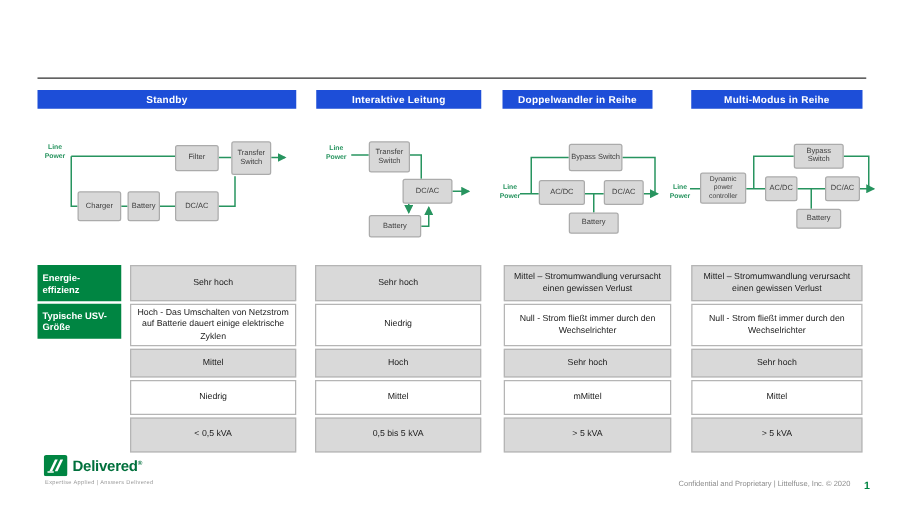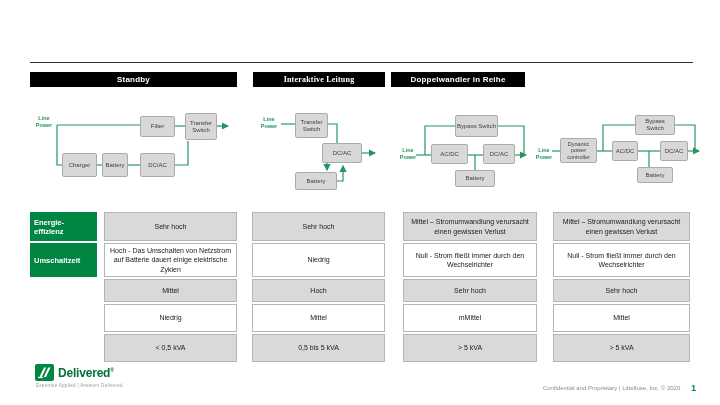--- a/index.html
+++ b/index.html
@@ -1,19 +1,19 @@
 <!DOCTYPE html>
 <html><head>
 <meta charset="utf-8">
 <style>
   html,body{margin:0;padding:0;background:#fff;}
   .slide{position:relative;width:720px;height:405px;background:#ffffff;overflow:hidden;
          font-family:"Liberation Sans",sans-serif;}
   .top-rule{position:absolute;left:30px;top:62px;width:663px;height:1px;background:#2f2f2f;}
-  .hdr{position:absolute;top:72px;height:15px;background:#000000;color:#ffffff;
+  .hdr{position:absolute;top:72px;height:15px;background:#1d4ed8;color:#ffffff;
        font-size:8px;font-weight:bold;display:flex;align-items:center;justify-content:center;
        letter-spacing:.2px;}
   
   .diag{position:absolute;top:100px;height:100px;}
   .diag svg{position:absolute;left:0;top:0;}
   .dbox{position:absolute;background:#d8d8d8;border:1px solid #ababab;border-radius:2px;
         display:flex;align-items:center;justify-content:center;text-align:center;
         font-size:6px;line-height:1.15;color:#3d3d3d;box-sizing:border-box;padding:1px;}
   .lp{position:absolute;font-size:5.5px;line-height:1.2;color:#27945f;text-align:center;
       font-weight:bold;}
@@ -39,22 +39,23 @@
   .pnum{font-size:8.5px;color:#008542;font-weight:bold;}
 </style>
 </head>
 <body>
 
 <div class="slide">
 
   <div class="top-rule"></div>
 
   <div class="hdr" style="left:30px;width:207px;">Standby</div>
-  <div class="hdr" style="left:253px;width:132px;font-family:Liberation Serif, serif;">Interaktive Leitung</div>
-  <div class="hdr" style="left:391px;width:134px;">Doppelwandler in Reihe</div>
+  <div class="hdr" style="left:253px;width:132px;">Interaktive Leitung</div>
+  <div class="hdr" style="left:402px;width:120px;">Doppelwandler in Reihe</div>
+  <div class="hdr" style="left:553px;width:137px;">Multi-Modus in Reihe</div>
 
   <div class="diag" style="left:30px;width:210px;">
     <svg width="210" height="100" viewBox="0 0 210 100">
       <defs>
         <marker id="ah1" markerWidth="6" markerHeight="6" refX="5" refY="3" orient="auto">
           <path d="M0,0 L6,3 L0,6 Z" fill="#27945f"></path>
         </marker>
       </defs>
       <g stroke="#27945f" stroke-width="1.2" fill="none">
         <path d="M27,25 H110"></path>
@@ -138,21 +139,21 @@
     <div class="lp" style="left:0px;top:47px;width:18px;">Line Power</div>
     <div class="dbox" style="left:25px;top:38px;width:37px;height:25px;font-size:5.5px;">Dynamic power controller</div>
     <div class="dbox" style="left:100px;top:15px;width:40px;height:20px;">Bypass Switch</div>
     <div class="dbox" style="left:77px;top:41px;width:26px;height:20px;">AC/DC</div>
     <div class="dbox" style="left:125px;top:41px;width:28px;height:20px;">DC/AC</div>
     <div class="dbox" style="left:102px;top:67px;width:36px;height:16px;">Battery</div>
   </div>
 
   <div class="tcolumn" style="left:30px;width:67px;">
     <div class="tlabel r1">Energie-effizienz</div>
-    <div class="tlabel r2">Umschaltzeit</div>
+    <div class="tlabel r5">Typische USV-Größe</div>
   </div>
 
   <div class="tcolumn" style="left:104px;width:133px;">
     <div class="tcell g r1">Sehr hoch</div>
     <div class="tcell w r2">Hoch - Das Umschalten von Netzstrom auf Batterie dauert einige elektrische Zyklen</div>
     <div class="tcell g r3">Mittel</div>
     <div class="tcell w r4">Niedrig</div>
     <div class="tcell g r5">&lt; 0,5 kVA</div>
   </div>
 

